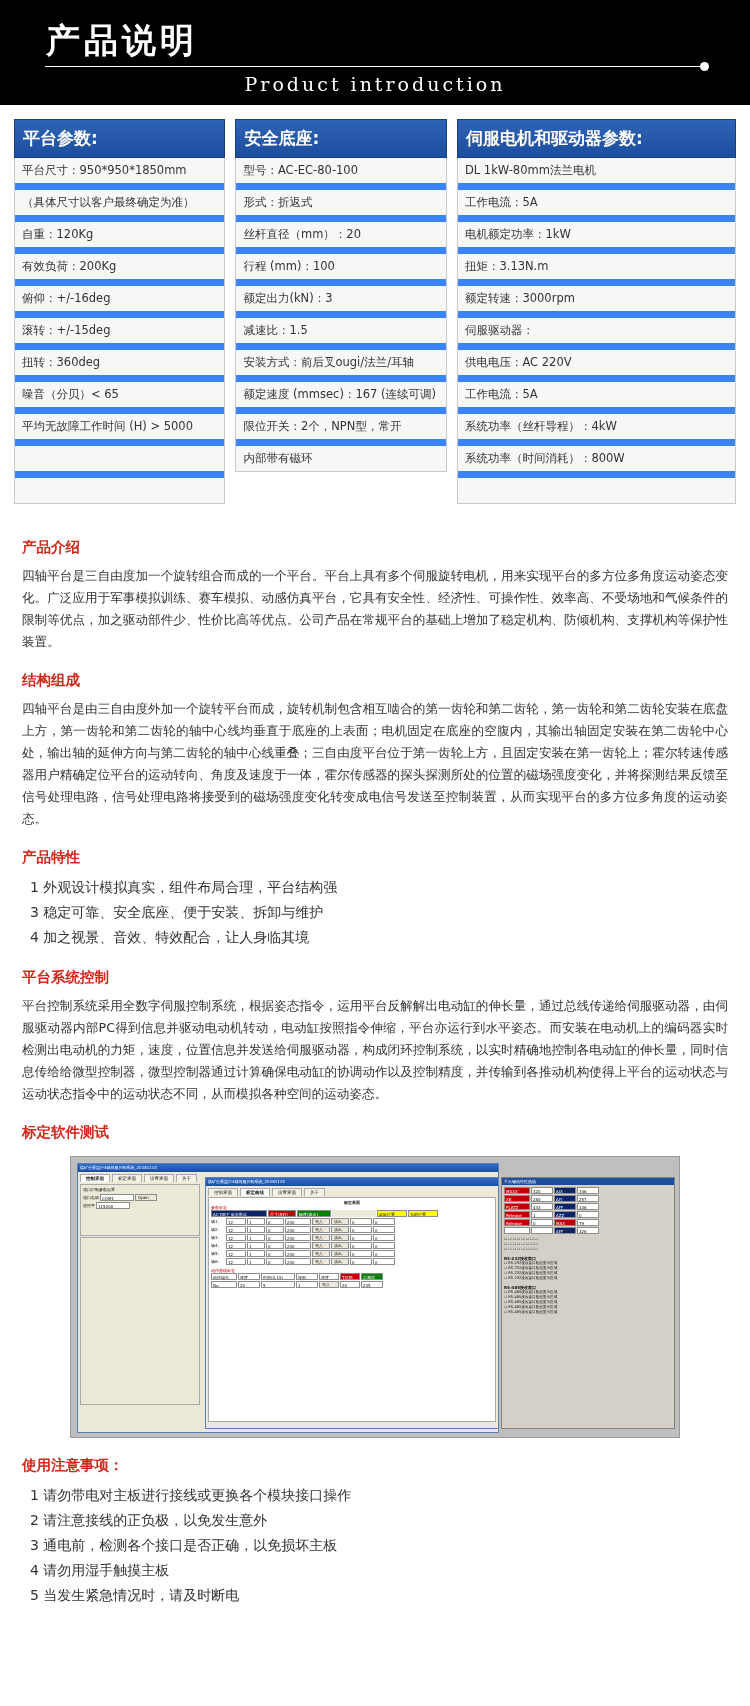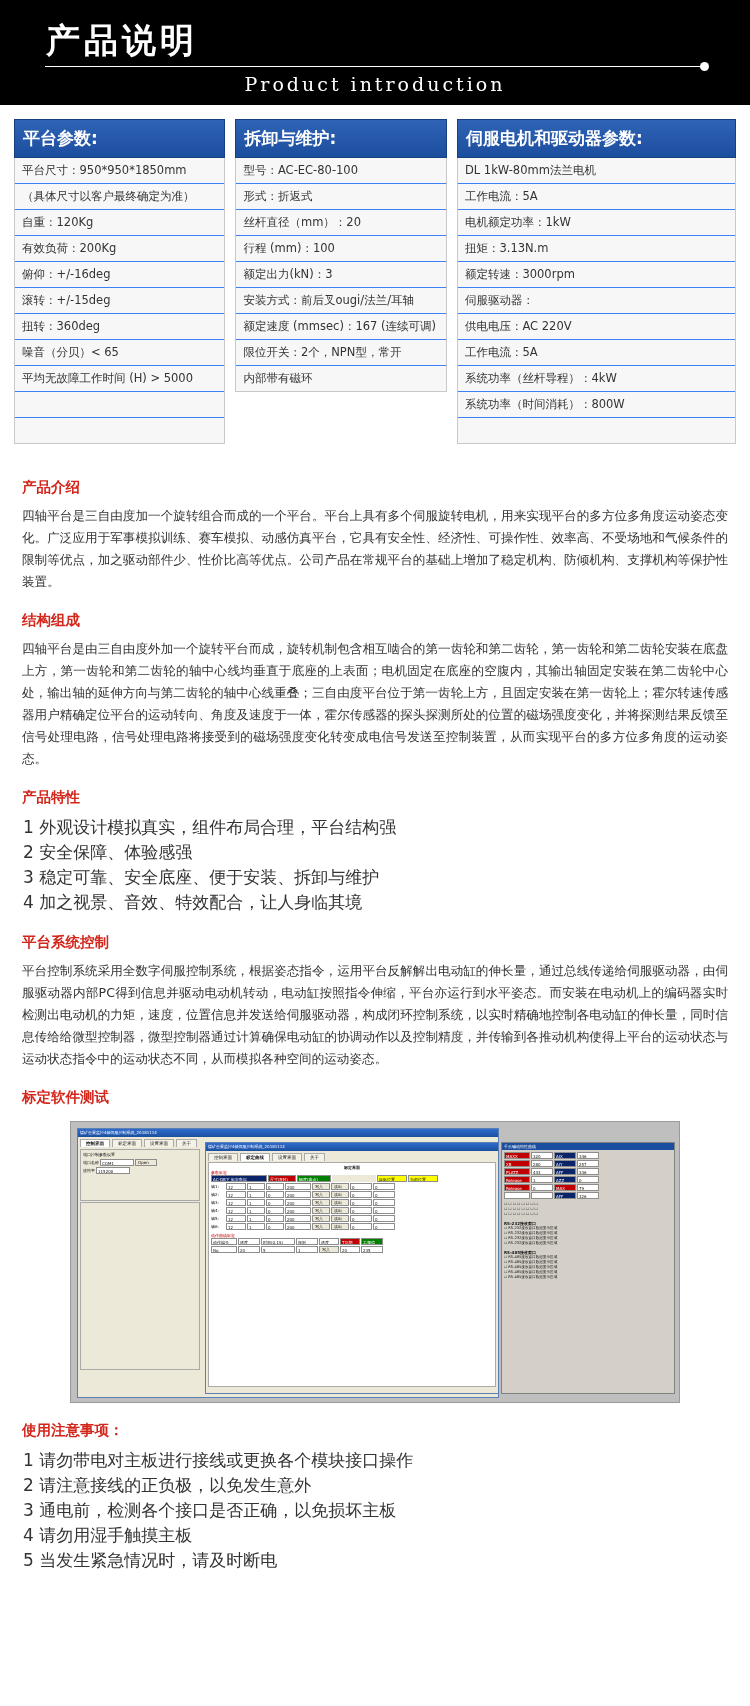--- a/index.html
+++ b/index.html
@@ -72,21 +72,21 @@
   .spec-body{
     border:1px solid #c9c9c9;
     border-top:none;
     background:#f7f7f7;
     box-sizing:border-box;
   }
   .spec-row{
     font-size:11.5px;
     color:#333;
     padding:5px 7px;
-    border-bottom:1px solid #3b82f6;
+    border-bottom:7px solid #3b82f6;
     line-height:15px;
     min-height:15px;
     white-space:nowrap;
     overflow:hidden;
   }
   .spec-row:last-child{border-bottom:none;}
   .spec-row.blank{color:transparent;}
 
   
   .content{padding:6px 22px 0 22px;}
@@ -97,24 +97,24 @@
     margin:18px 0 8px 0;
   }
   .sec-para{
     font-size:12.6px;
     line-height:22px;
     color:#333;
     text-align:justify;
     margin:0;
   }
   .sec-list{
-    font-size:17px;
+    font-size:14px;
     line-height:25px;
     color:#333;
-    margin:1px;
+    margin:8px;
   }
   .sec-list div{white-space:nowrap;}
 
   
   .shot-wrap{
     margin:14px 0 0 0;
     padding:0 0 0 0;
     display:flex;
     justify-content:center;
   }
@@ -213,27 +213,28 @@
         <div class="spec-row">滚转：+/-15deg</div>
         <div class="spec-row">扭转：360deg</div>
         <div class="spec-row">噪音（分贝）&lt; 65</div>
         <div class="spec-row">平均无故障工作时间 (H) &gt; 5000</div>
         <div class="spec-row blank">&nbsp;</div>
         <div class="spec-row blank">&nbsp;</div>
       </div>
     </div>
 
     <div class="spec-col">
-      <div class="spec-head">拆卸与维护:</div>
+      <div class="spec-head">安全底座:</div>
       <div class="spec-body">
         <div class="spec-row">型号：AC-EC-80-100</div>
         <div class="spec-row">形式：折返式</div>
         <div class="spec-row">丝杆直径（mm）：20</div>
         <div class="spec-row">行程 (mm)：100</div>
         <div class="spec-row">额定出力(kN)：3</div>
+        <div class="spec-row">减速比：1.5</div>
         <div class="spec-row">安装方式：前后叉ougi/法兰/耳轴</div>
         <div class="spec-row">额定速度 (mmsec)：167 (连续可调)</div>
         <div class="spec-row">限位开关：2个，NPN型，常开</div>
         <div class="spec-row">内部带有磁环</div>
       </div>
     </div>
 
     <div class="spec-col wide">
       <div class="spec-head">伺服电机和驱动器参数:</div>
       <div class="spec-body">
@@ -257,21 +258,20 @@
 
     <div class="sec-title">产品介绍</div>
     <p class="sec-para">四轴平台是三自由度加一个旋转组合而成的一个平台。平台上具有多个伺服旋转电机，用来实现平台的多方位多角度运动姿态变化。广泛应用于军事模拟训练、赛车模拟、动感仿真平台，它具有安全性、经济性、可操作性、效率高、不受场地和气候条件的限制等优点，加之驱动部件少、性价比高等优点。公司产品在常规平台的基础上增加了稳定机构、防倾机构、支撑机构等保护性装置。</p>
 
     <div class="sec-title">结构组成</div>
     <p class="sec-para">四轴平台是由三自由度外加一个旋转平台而成，旋转机制包含相互啮合的第一齿轮和第二齿轮，第一齿轮和第二齿轮安装在底盘上方，第一齿轮和第二齿轮的轴中心线均垂直于底座的上表面；电机固定在底座的空腹内，其输出轴固定安装在第二齿轮中心处，输出轴的延伸方向与第二齿轮的轴中心线重叠；三自由度平台位于第一齿轮上方，且固定安装在第一齿轮上；霍尔转速传感器用户精确定位平台的运动转向、角度及速度于一体，霍尔传感器的探头探测所处的位置的磁场强度变化，并将探测结果反馈至信号处理电路，信号处理电路将接受到的磁场强度变化转变成电信号发送至控制装置，从而实现平台的多方位多角度的运动姿态。</p>
 
     <div class="sec-title">产品特性</div>
     <div class="sec-list">
       <div>1 外观设计模拟真实，组件布局合理，平台结构强</div>
-      <div>2 安全保障、体验感强</div>
       <div>3 稳定可靠、安全底座、便于安装、拆卸与维护</div>
       <div>4 加之视景、音效、特效配合，让人身临其境</div>
     </div>
 
     <div class="sec-title">平台系统控制</div>
     <p class="sec-para">平台控制系统采用全数字伺服控制系统，根据姿态指令，运用平台反解解出电动缸的伸长量，通过总线传递给伺服驱动器，由伺服驱动器内部PC得到信息并驱动电动机转动，电动缸按照指令伸缩，平台亦运行到水平姿态。而安装在电动机上的编码器实时检测出电动机的力矩，速度，位置信息并发送给伺服驱动器，构成闭环控制系统，以实时精确地控制各电动缸的伸长量，同时信息传给给微型控制器，微型控制器通过计算确保电动缸的协调动作以及控制精度，并传输到各推动机构使得上平台的运动状态与运动状态指令中的运动状态不同，从而模拟各种空间的运动姿态。</p>
 
     <div class="sec-title">标定软件测试</div>
 
     <div class="shot-wrap">

